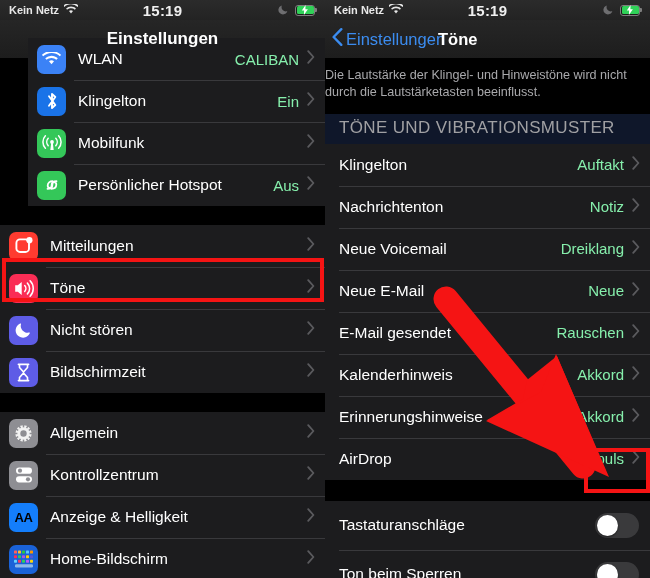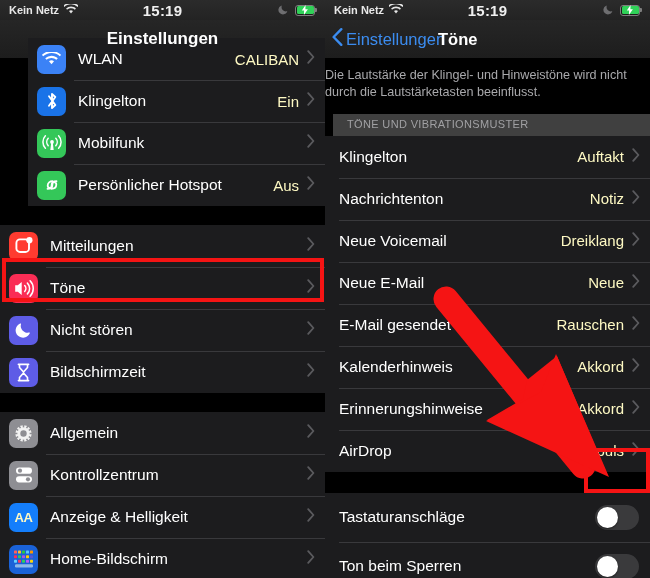--- a/index.html
+++ b/index.html
@@ -77,33 +77,33 @@
   .row + .row::before {
     content:""; position:absolute; left:46px; right:0; top:0;
     height:1px; background:#39393c;
   }
   .icon-tile {
     width:29px; height:29px; border-radius:7px;
     flex:none; display:flex; align-items:center; justify-content:center;
     margin-right:12px;
   }
   .row-label { font-size:15.5px; color:#fff; flex:1; white-space:nowrap; }
-  .row-value { font-size:15px; color:#fef9c3; margin-right:8px; white-space:nowrap;text-align:right; }
+  .row-value { font-size:15px; color:#86efac; margin-right:8px; white-space:nowrap;text-align:right; }
   .chev { flex:none; margin-right:10px; opacity:.55; }
 
   
   .footer-note {
     background:#000; color:#a9a9ac;
     font-size:12.6px; line-height:1.38;
     padding:9px 14px 12px 0;
   }
   .section-hdr {
-    background:#404040; color:#a0a0a3;
-    font-size:11px; letter-spacing:.35px;
-    padding:4px 14px 6px 14px; text-transform:uppercase;margin-left:8px;
+    background:#0f172a; color:#a0a0a3;
+    font-size:17px; letter-spacing:.35px;
+    padding:4px 14px 6px 14px; text-transform:uppercase;
   }
   .row-plain { padding-left:14px; }
   .row-plain + .row-plain::before { left:14px; }
   .toggle {
     width:44px; height:25px; border-radius:13px;
     background:#3a3a3c; position:relative; flex:none; margin-right:11px;
     cursor:pointer;
   }
   .toggle .knob {
     position:absolute; top:2px; left:2px;
@@ -317,21 +317,21 @@
               <circle cx="14" cy="14.3" r="2.1" fill="#8e8e93"></circle>
             </svg>
           </span>
           <span class="row-label">Kontrollzentrum</span>
           <span class="chev"><svg width="8" height="14" viewBox="0 0 8 14">
               <path d="M1.2 1.2 6.4 7l-5.2 5.8" stroke="#8e8e93" stroke-width="1.8" fill="none" stroke-linecap="round" stroke-linejoin="round"></path>
             </svg></span>
         </div>
         <div class="row">
           <span class="icon-tile" style="background:#147efb">
-            <span style="font-size:13px;font-weight:bold;color:#fef9c3;letter-spacing:-.4px;">AA</span>
+            <span style="font-size:13px;font-weight:bold;color:#000000;letter-spacing:-.4px;">AA</span>
           </span>
           <span class="row-label">Anzeige &amp; Helligkeit</span>
           <span class="chev"><svg width="8" height="14" viewBox="0 0 8 14">
               <path d="M1.2 1.2 6.4 7l-5.2 5.8" stroke="#8e8e93" stroke-width="1.8" fill="none" stroke-linecap="round" stroke-linejoin="round"></path>
             </svg></span>
         </div>
         <div class="row">
           <span class="icon-tile" style="background:#1a62d8">
             <svg width="22" height="18" viewBox="0 0 22 18">
               <g>

